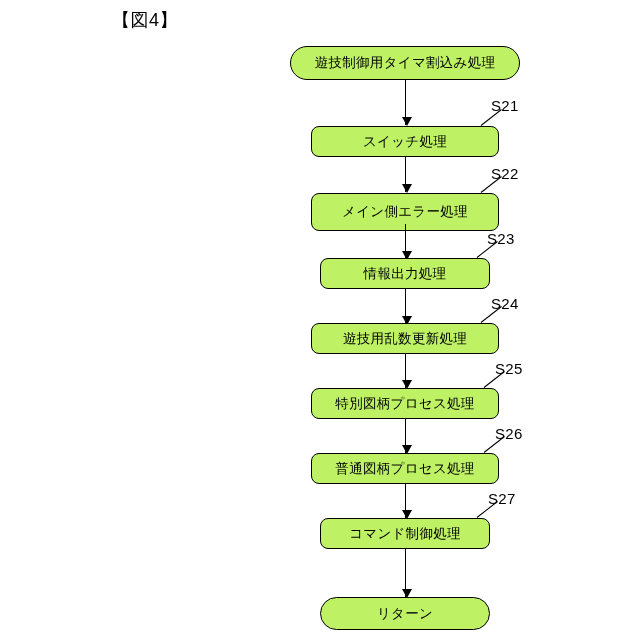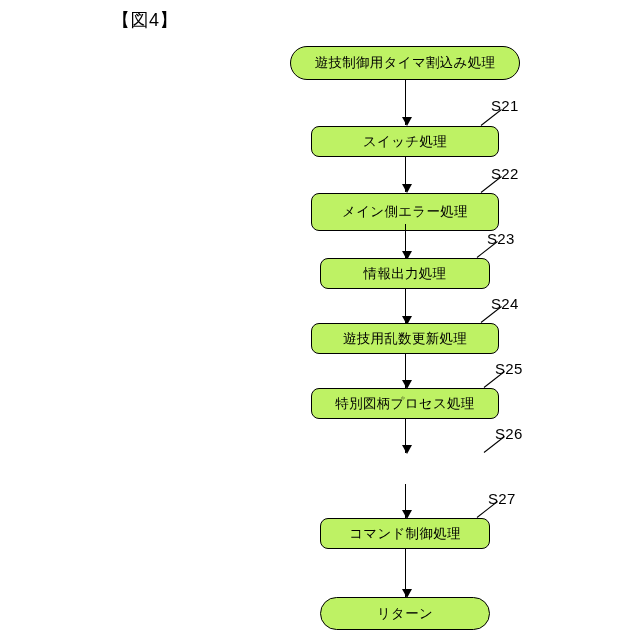--- a/index.html
+++ b/index.html
@@ -123,20 +123,23 @@
   <div class="arrow" style="left:405px; top:354px; height:34px;"></div>
 
   <div class="node process" style="left:311px; top:388px; width:188px; height:31px;">
     <span>特別図柄プロセス処理</span>
   </div>
   <div class="tag-line" style="left:484px; top:387px; width:26px; transform: rotate(-38deg);"></div>
   <div class="step-tag" style="left:495px; top:360px;">S25</div>
 
   <div class="arrow" style="left:405px; top:419px; height:34px;"></div>
 
+  <div class="node process" style="left:311px; top:453px; width:188px; height:31px;">
+    <span>普通図柄プロセス処理</span>
+  </div>
   <div class="tag-line" style="left:484px; top:452px; width:26px; transform: rotate(-38deg);"></div>
   <div class="step-tag" style="left:495px; top:425px;">S26</div>
 
   <div class="arrow" style="left:405px; top:484px; height:34px;"></div>
 
   <div class="node process" style="left:320px; top:518px; width:170px; height:31px;">
     <span>コマンド制御処理</span>
   </div>
   <div class="tag-line" style="left:477px; top:517px; width:26px; transform: rotate(-38deg);"></div>
   <div class="step-tag" style="left:488px; top:490px;">S27</div>

